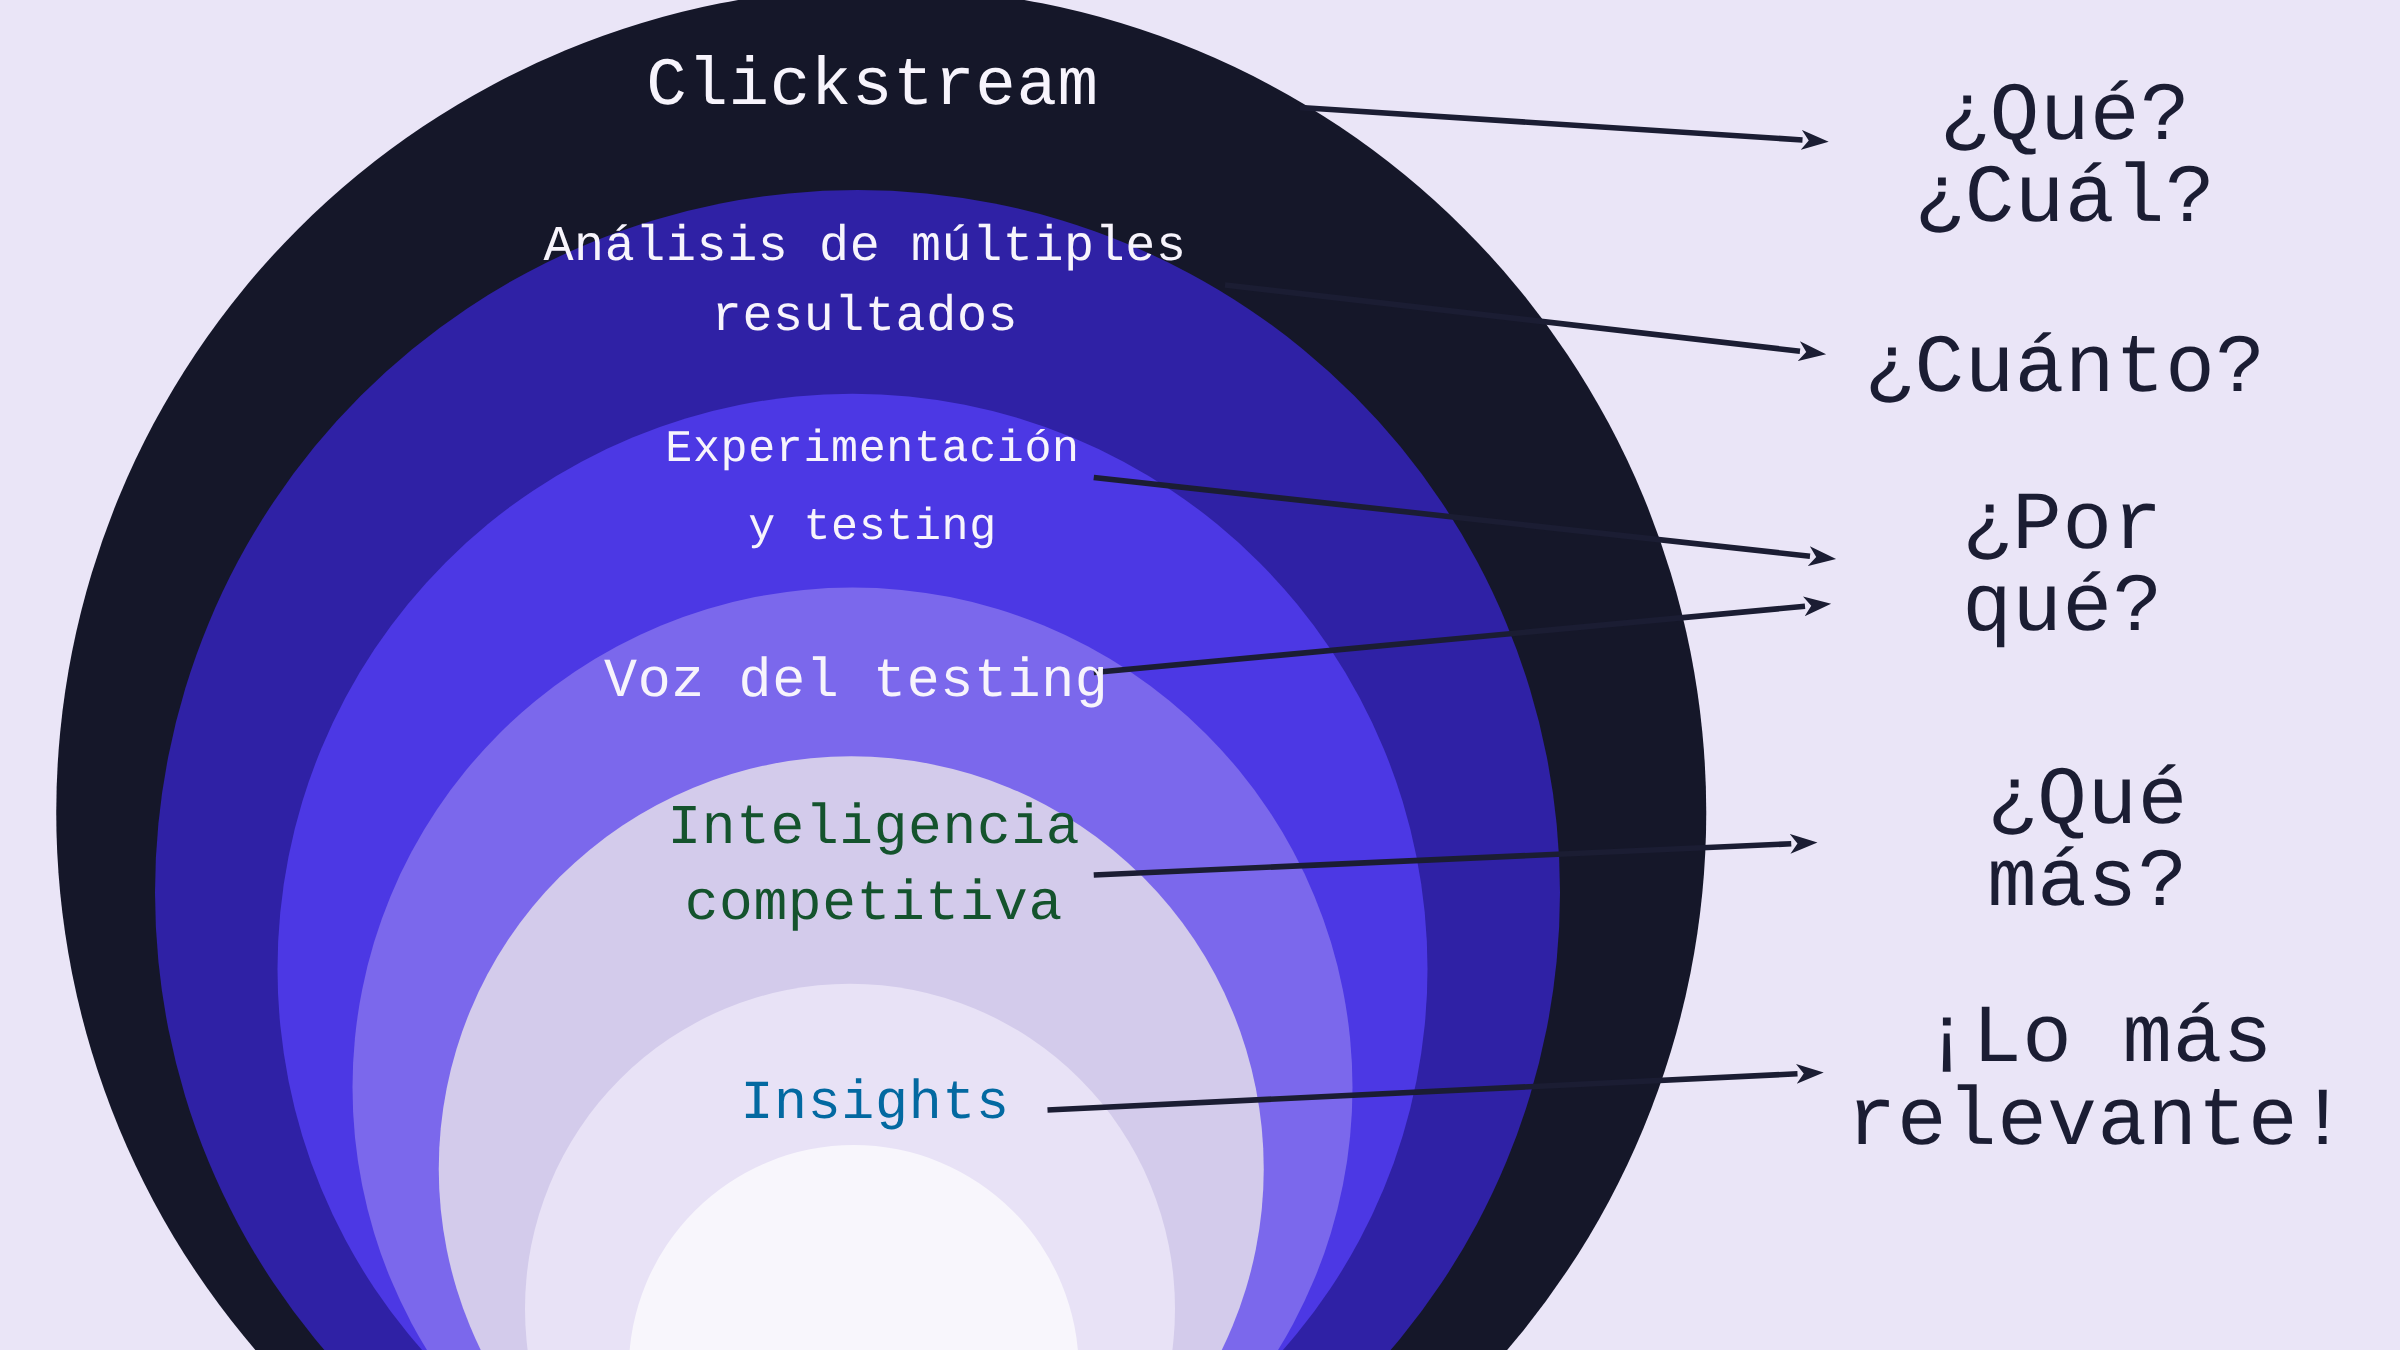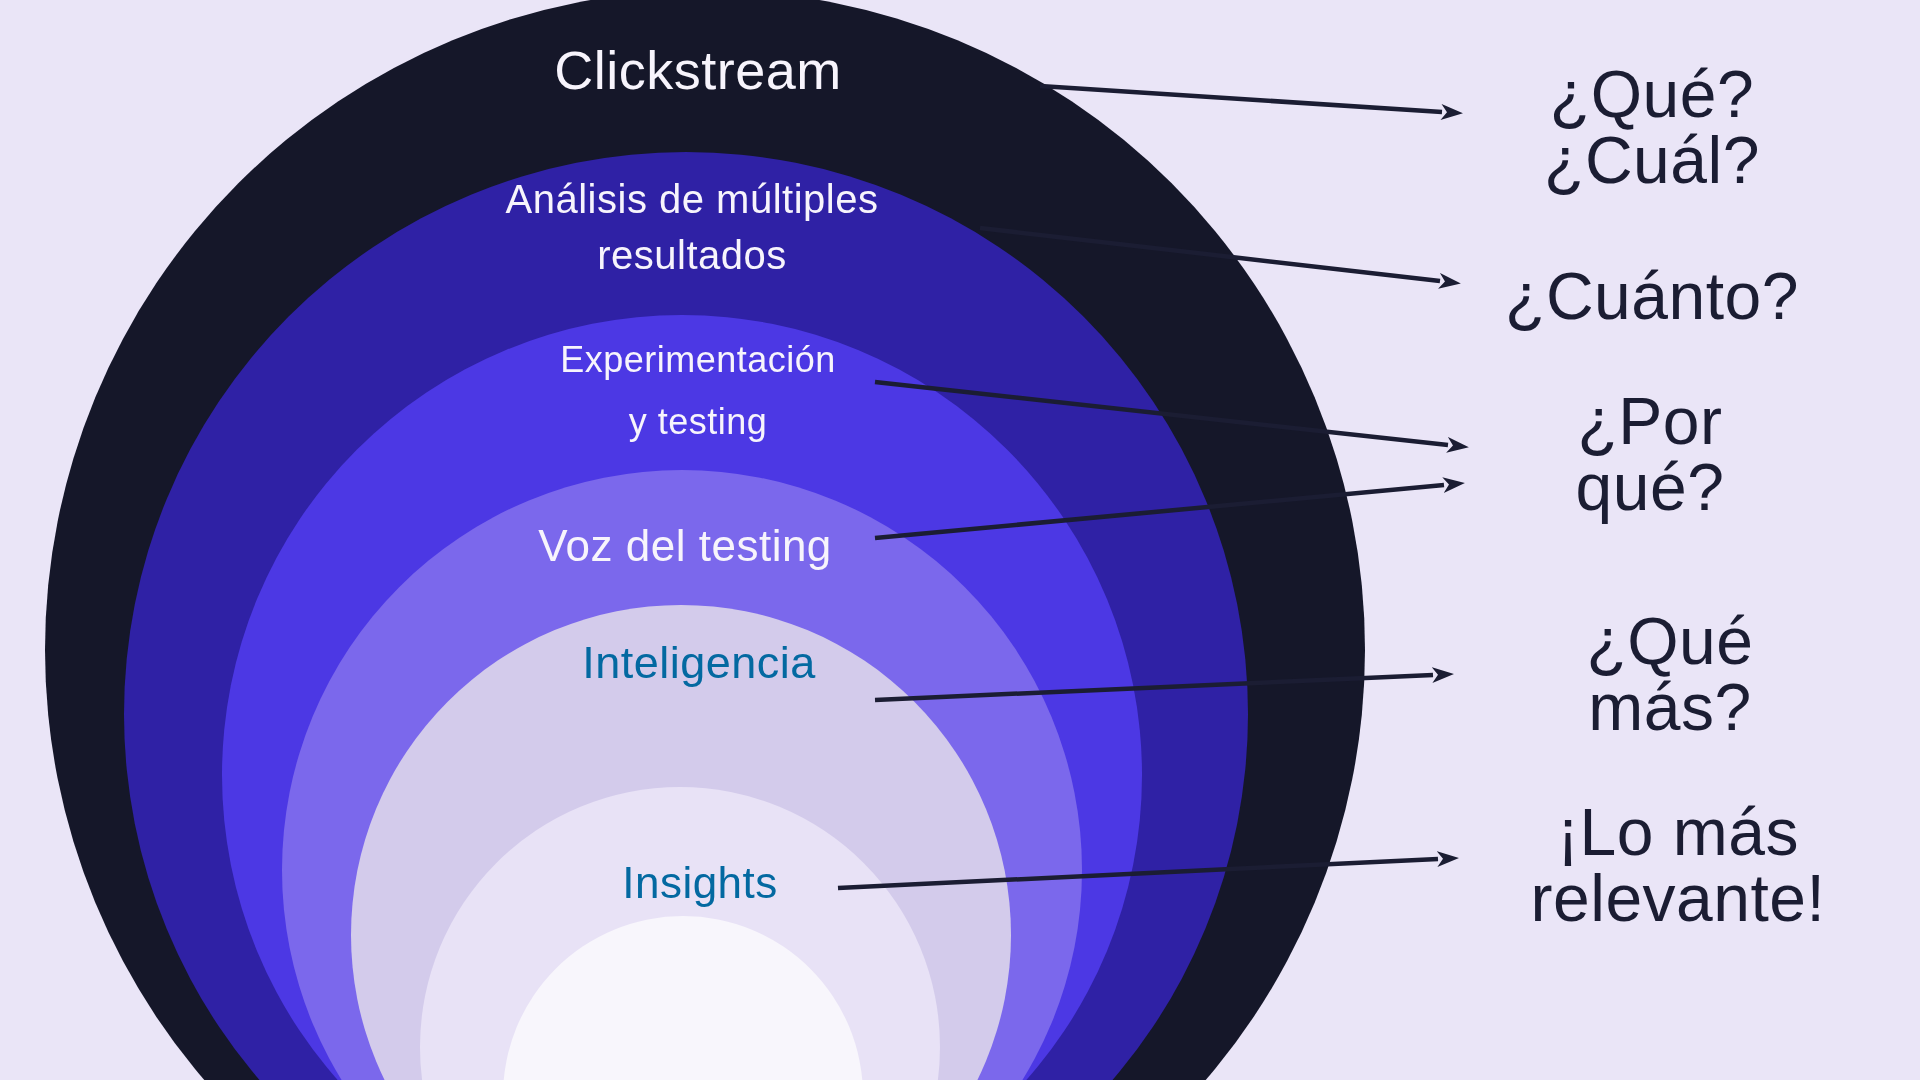--- a/index.html
+++ b/index.html
@@ -1,20 +1,20 @@
 <!DOCTYPE html>
 <html><head>
 <meta charset="utf-8">
 <style>
   :root { --bg:#eae5f7; --arrow:#1b1d33; }
   * { margin:0; padding:0; box-sizing:border-box; }
   body { font-family:"Liberation Sans", sans-serif; background:var(--bg); }
   .canvas {
     position:relative; width:1920px; height:1080px;
-    overflow:hidden; background:var(--bg);
+    overflow:hidden; background:var(--bg);font-family:Liberation Mono, monospace;
   }
   .ring { position:absolute; border-radius:50%; }
   .ring-label {
     position:absolute; transform:translateX(-50%);
     text-align:center; white-space:nowrap; letter-spacing:0.5px;
   }
   .ring-label span { display:block; }
   .lbl-0 { font-size:54px; line-height:58px; }
   .lbl-1 { font-size:40px; line-height:56px; }
   .lbl-2 { font-size:36px; line-height:62px; }
@@ -68,22 +68,23 @@
 
   <div class="ring-label lbl-2" style="left: 698px; top: 329px; color: rgb(247, 244, 252);">
     <span>Experimentación</span>
     <span>y testing</span>
   </div>
 
   <div class="ring-label lbl-3" style="left: 685px; top: 518px; color: rgb(247, 244, 252);">
     <span>Voz del testing</span>
   </div>
 
-  <div class="ring-label lbl-4" style="left: 699px; top: 632px; color: #0369a1;">
+  <div class="ring-label lbl-4" style="left: 699px; top: 632px; color: #14532d;">
     <span>Inteligencia</span>
+    <span>competitiva</span>
   </div>
 
   <div class="ring-label lbl-5" style="left: 700px; top: 855px; color: #0369a1;">
     <span>Insights</span>
   </div>
 
   <div class="question" style="left:1652px; top:127px;">¿Qué? ¿Cuál?</div>
   <div class="question" style="left:1652px; top:296px;">¿Cuánto?</div>
   <div class="question" style="left:1650px; top:454px;">¿Por qué?</div>
   <div class="question" style="left:1648px; top:674px;margin-left:22px;">¿Qué más?</div>

